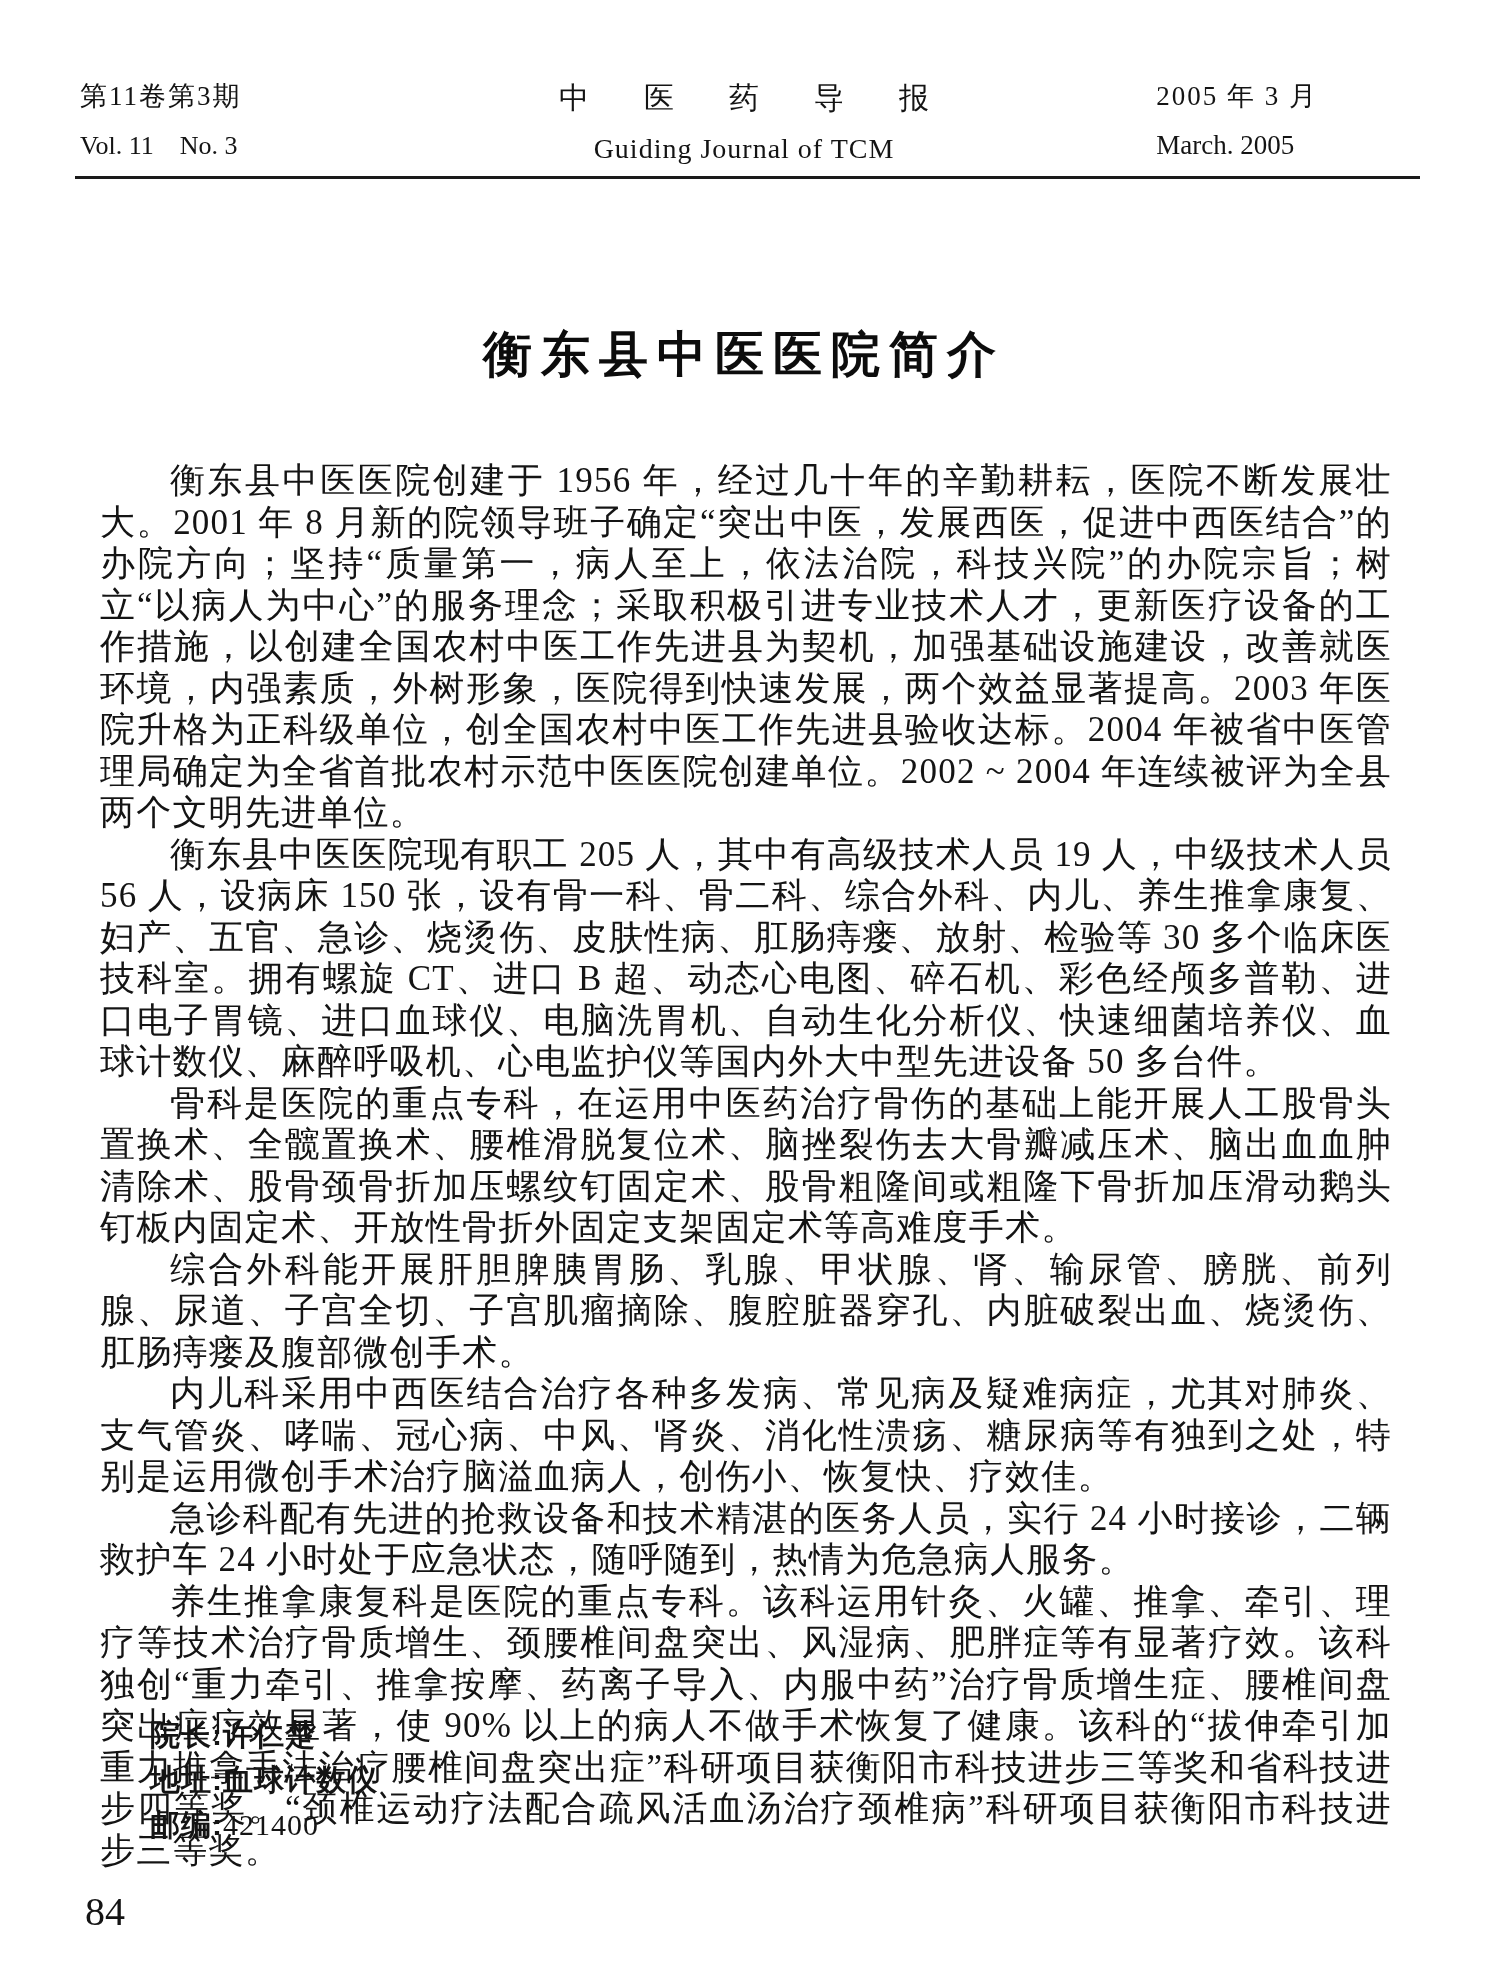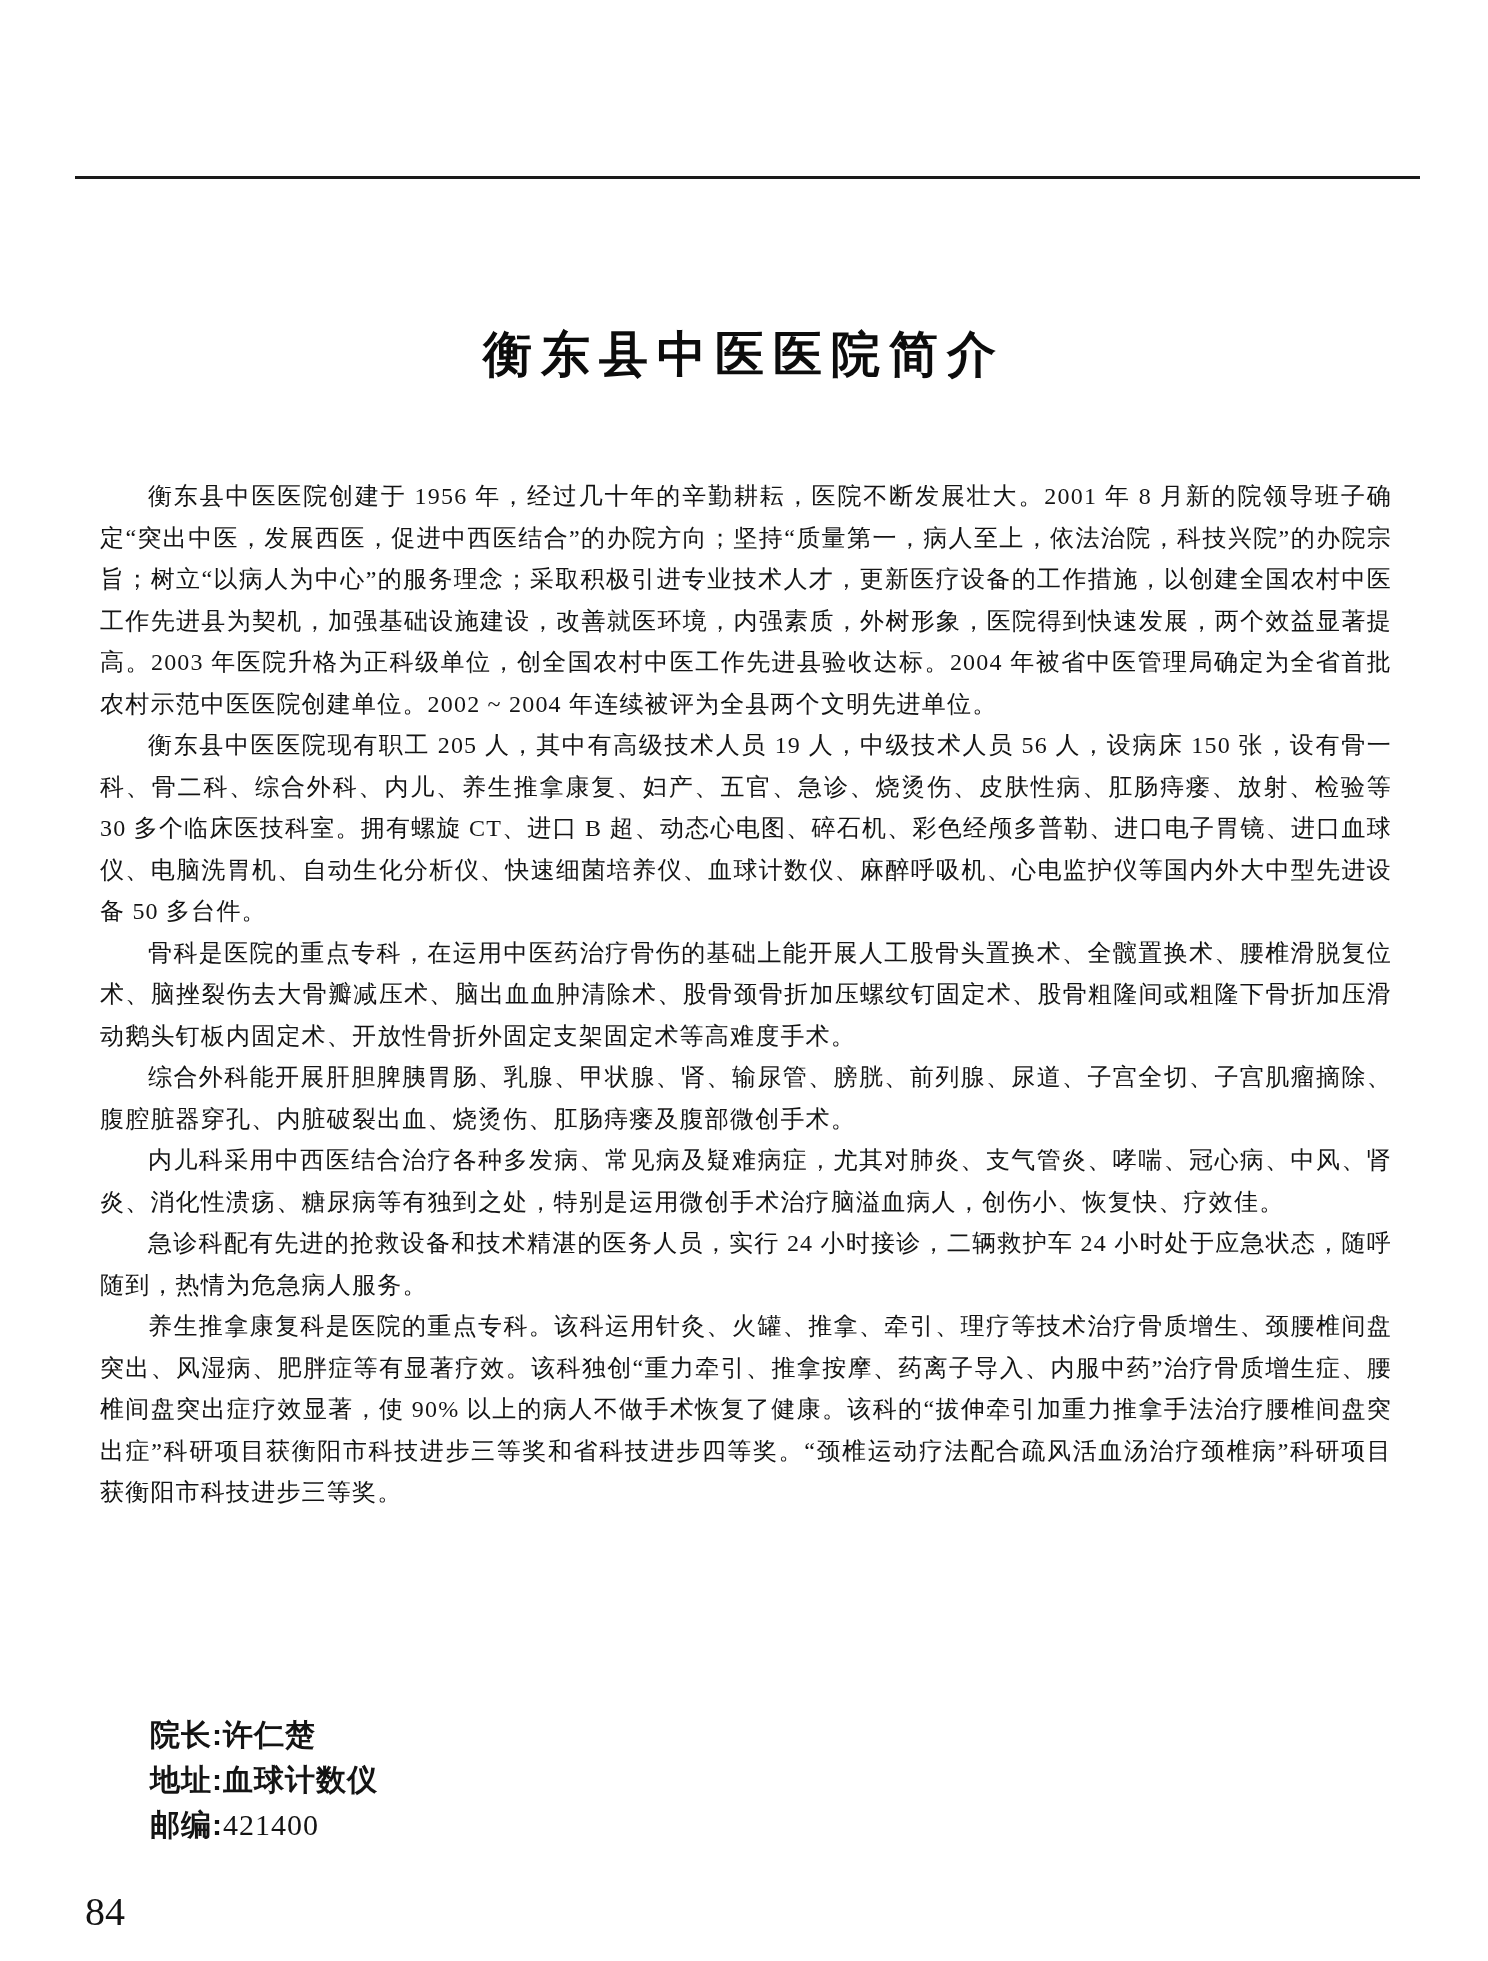--- a/index.html
+++ b/index.html
@@ -42,22 +42,22 @@
     text-align:center;
     font-family:"Liberation Sans","DejaVu Sans",sans-serif;
     font-weight:900;
     font-size:49px;
     letter-spacing:9px;
     color:#0c0c0c;
   }
 
   
   .article-body{
-    position:absolute;top:476px;left:100px;width:1292px;
-    font-size:24px;
+    position:absolute;top:460px;left:100px;width:1292px;
+    font-size:35px;
     line-height:41.5px;
     letter-spacing:1.2px;
     text-align:justify;
   }
   .article-body p{margin:0;text-indent:2em;}
 
   
   .contact-block{
     position:absolute;top:1712px;left:150px;
     font-size:30px;
@@ -79,20 +79,34 @@
   .page-number{
     position:absolute;left:85px;top:1888px;
     font-size:40px;
   }
 </style>
 </head>
 <body>
 
 <div class="page">
 
+  <div class="journal-header">
+    <div class="h-left">
+      <div class="cn">第11卷第3期</div>
+      <div class="en">Vol. 11    No. 3</div>
+    </div>
+    <div class="h-center">
+      <div class="cn">中医药导报</div>
+      <div class="en">Guiding Journal of TCM</div>
+    </div>
+    <div class="h-right">
+      <div class="cn">2005 年 3 月</div>
+      <div class="en">March. 2005</div>
+    </div>
+  </div>
 
   <div class="header-rule"></div>
 
   <h1 class="article-title">衡东县中医医院简介</h1>
 
   <div class="article-body">
     <p>衡东县中医医院创建于 1956 年，经过几十年的辛勤耕耘，医院不断发展壮大。2001 年 8 月新的院领导班子确定“突出中医，发展西医，促进中西医结合”的办院方向；坚持“质量第一，病人至上，依法治院，科技兴院”的办院宗旨；树立“以病人为中心”的服务理念；采取积极引进专业技术人才，更新医疗设备的工作措施，以创建全国农村中医工作先进县为契机，加强基础设施建设，改善就医环境，内强素质，外树形象，医院得到快速发展，两个效益显著提高。2003 年医院升格为正科级单位，创全国农村中医工作先进县验收达标。2004 年被省中医管理局确定为全省首批农村示范中医医院创建单位。2002 ~ 2004 年连续被评为全县两个文明先进单位。</p>
     <p>衡东县中医医院现有职工 205 人，其中有高级技术人员 19 人，中级技术人员 56 人，设病床 150 张，设有骨一科、骨二科、综合外科、内儿、养生推拿康复、妇产、五官、急诊、烧烫伤、皮肤性病、肛肠痔瘘、放射、检验等 30 多个临床医技科室。拥有螺旋 CT、进口 B 超、动态心电图、碎石机、彩色经颅多普勒、进口电子胃镜、进口血球仪、电脑洗胃机、自动生化分析仪、快速细菌培养仪、血球计数仪、麻醉呼吸机、心电监护仪等国内外大中型先进设备 50 多台件。</p>
     <p>骨科是医院的重点专科，在运用中医药治疗骨伤的基础上能开展人工股骨头置换术、全髋置换术、腰椎滑脱复位术、脑挫裂伤去大骨瓣减压术、脑出血血肿清除术、股骨颈骨折加压螺纹钉固定术、股骨粗隆间或粗隆下骨折加压滑动鹅头钉板内固定术、开放性骨折外固定支架固定术等高难度手术。</p>
     <p>综合外科能开展肝胆脾胰胃肠、乳腺、甲状腺、肾、输尿管、膀胱、前列腺、尿道、子宫全切、子宫肌瘤摘除、腹腔脏器穿孔、内脏破裂出血、烧烫伤、肛肠痔瘘及腹部微创手术。</p>

